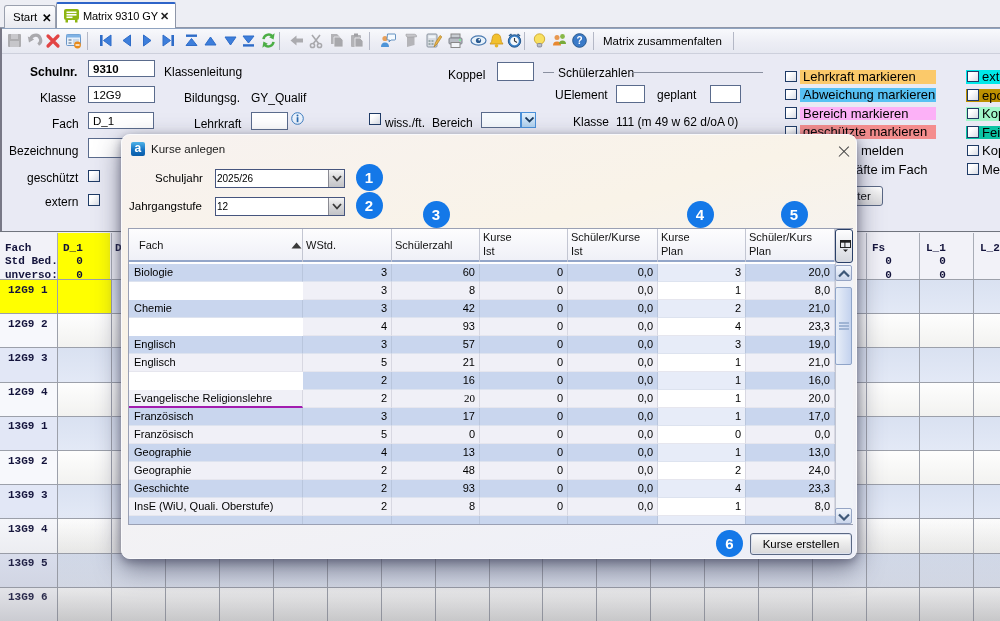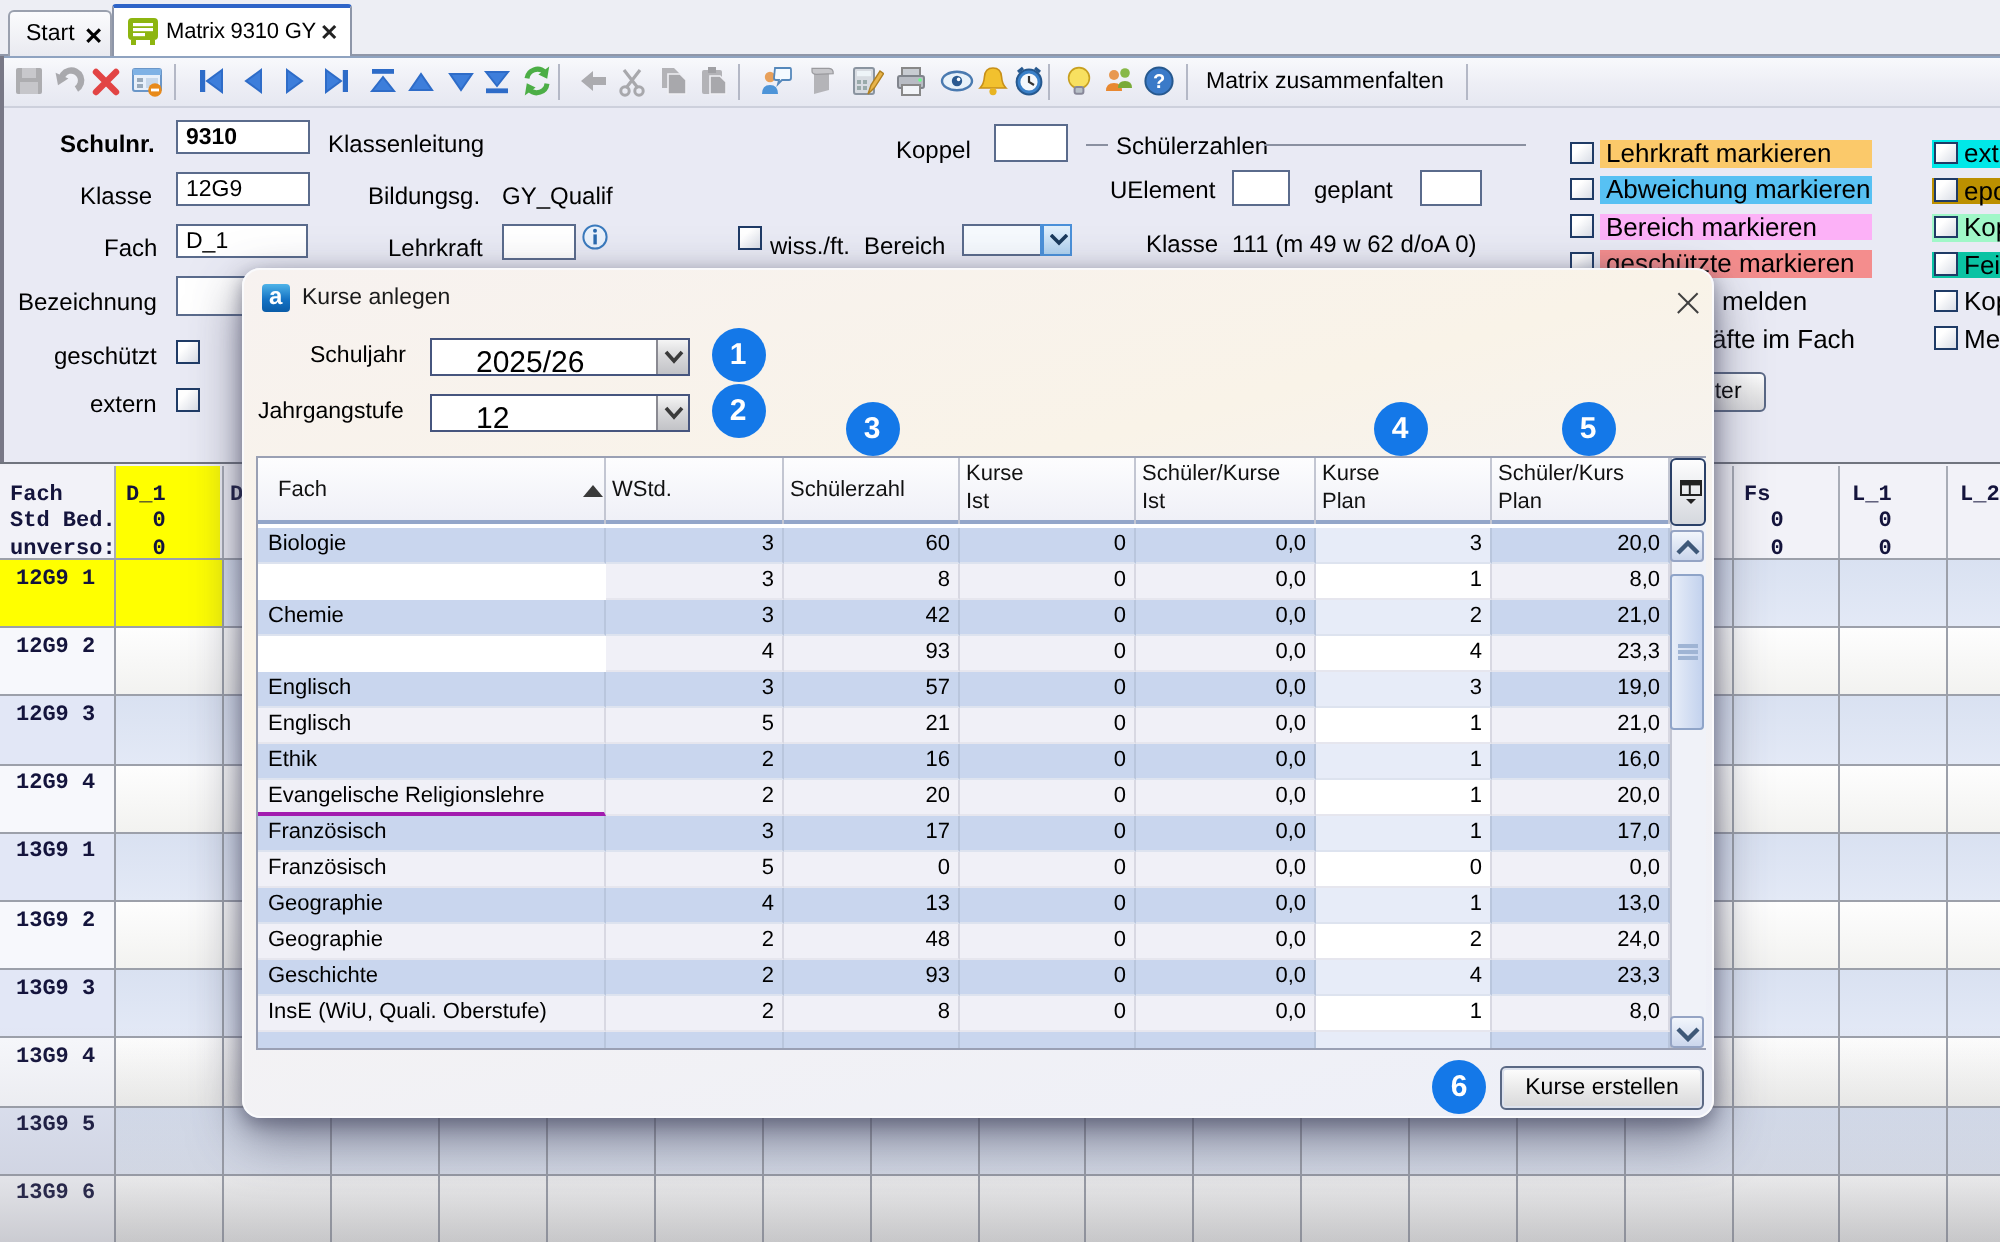--- a/index.html
+++ b/index.html
@@ -36,21 +36,21 @@
 
 #dialog{left:121px;top:134px;width:736px;height:425px;background:linear-gradient(165deg,#F7F2F0 0%,#F9F3E8 32%,#F3F2F4 62%,#EDEFF8 100%);border-radius:9px;border:1px solid #FAFAFC;box-shadow:0 10px 26px rgba(66,68,92,0.62), 0 3px 9px rgba(66,68,92,0.5);}
 #dlgtitle{position:absolute;left:9px;top:6px;width:718px;height:22px;}
 #dlgicon{position:absolute;left:0;top:1px;width:14px;height:14px;border-radius:2px;background:linear-gradient(180deg,#4FB3E8 0%,#1573C4 55%,#0A5CA8 100%);}
 #dlgicon span{position:absolute;left:3.5px;top:-1px;font-size:12px;font-weight:bold;color:#fff;}
 #dlgtext{position:absolute;left:20px;top:2px;font-size:11.5px;color:#1a1a1a;}
 #dlgx{position:absolute;left:706px;top:3px;width:14px;height:14px;}
 #dlgx:before,#dlgx:after{content:"";position:absolute;left:0px;top:6.5px;width:14px;height:1.4px;background:#404040;}
 #dlgx:before{transform:rotate(45deg);}#dlgx:after{transform:rotate(-45deg);}
 .combo{position:absolute;left:93px;width:130px;height:19px;background:#fff;border:1px solid #46557E;}
-.combo span{position:absolute;left:22px;top:3px;font-size:15px;color:#000;}
+.combo span{position:absolute;left:1px;top:3px;font-size:10px;color:#000;}
 .carrow{position:absolute;right:0px;top:0px;width:16px;height:17px;background:linear-gradient(180deg,#F5F5F5,#D9D9DB 45%,#C2C3C7);border-left:1px solid #8A8A92;}
 .carrow svg{position:absolute;left:3px;top:4px;}
 .circ{position:absolute;width:27px;height:27px;border-radius:50%;background:#1478E8;color:#fff;font-size:15px;font-weight:bold;text-align:center;line-height:27px;}
 
 #dtable{position:absolute;left:6px;top:93px;width:725px;height:297px;background:#fff;border:1px solid #9AA0B4;}
 #dthead{position:absolute;left:0;top:0;width:706px;height:33px;background:linear-gradient(180deg,#FDFDFE,#EFF0F7);border-bottom:2px solid #93A6C9;}
 .hcol{position:absolute;top:0;height:33px;border-right:1px solid #C3C6D2;}
 .hcol div{position:absolute;left:3px;font-size:11px;color:#111;white-space:nowrap;}
 .drow{position:absolute;left:0;width:706px;height:18px;}
 .dcell{position:absolute;top:0;height:18px;font-size:11px;color:#000;line-height:17px;white-space:nowrap;overflow:hidden;}
@@ -495,32 +495,31 @@
 <div class="drow" style="top:125px;">
 <div class="dcell" style="left:0px;width:174px;background:#F0F0F7;padding-left:5px;border-bottom:1px solid #E6E6EE;border-right:1px solid #D8D8E2;">Englisch</div>
 <div class="dcell" style="left:174px;width:89px;background:#F0F0F7;text-align:right;padding-right:4px;border-bottom:1px solid #E6E6EE;border-right:1px solid #D8D8E2;">5</div>
 <div class="dcell" style="left:263px;width:88px;background:#F0F0F7;text-align:right;padding-right:4px;border-bottom:1px solid #E6E6EE;border-right:1px solid #D8D8E2;">21</div>
 <div class="dcell" style="left:351px;width:88px;background:#F0F0F7;text-align:right;padding-right:4px;border-bottom:1px solid #E6E6EE;border-right:1px solid #D8D8E2;">0</div>
 <div class="dcell" style="left:439px;width:90px;background:#F0F0F7;text-align:right;padding-right:4px;border-bottom:1px solid #E6E6EE;border-right:1px solid #D8D8E2;">0,0</div>
 <div class="dcell" style="left:529px;width:88px;background:#FFFFFF;text-align:right;padding-right:4px;border-bottom:1px solid #E6E6EE;border-right:1px solid #D8D8E2;">1</div>
 <div class="dcell" style="left:617px;width:89px;background:#F0F0F7;text-align:right;padding-right:4px;border-bottom:1px solid #E6E6EE;border-right:1px solid #D8D8E2;">21,0</div>
 </div>
 <div class="drow" style="top:143px;">
-<div class="dcell" style="left:0px;width:174px;background:#C9D6EE;padding-left:5px;border-bottom:1px solid #DDE3EF;border-right:1px solid #B9C6DD;">Ethik</div>
 <div class="dcell" style="left:174px;width:89px;background:#C9D6EE;text-align:right;padding-right:4px;border-bottom:1px solid #DDE3EF;border-right:1px solid #B9C6DD;">2</div>
 <div class="dcell" style="left:263px;width:88px;background:#C9D6EE;text-align:right;padding-right:4px;border-bottom:1px solid #DDE3EF;border-right:1px solid #B9C6DD;">16</div>
 <div class="dcell" style="left:351px;width:88px;background:#C9D6EE;text-align:right;padding-right:4px;border-bottom:1px solid #DDE3EF;border-right:1px solid #B9C6DD;">0</div>
 <div class="dcell" style="left:439px;width:90px;background:#C9D6EE;text-align:right;padding-right:4px;border-bottom:1px solid #DDE3EF;border-right:1px solid #B9C6DD;">0,0</div>
 <div class="dcell" style="left:529px;width:88px;background:#E7ECF8;text-align:right;padding-right:4px;border-bottom:1px solid #DDE3EF;border-right:1px solid #B9C6DD;">1</div>
 <div class="dcell" style="left:617px;width:89px;background:#C9D6EE;text-align:right;padding-right:4px;border-bottom:1px solid #DDE3EF;border-right:1px solid #B9C6DD;">16,0</div>
 </div>
 <div class="drow" style="top:161px;">
 <div class="dcell" style="left:0px;width:174px;background:#F0F0F7;padding-left:5px;border-bottom:2px solid #a21caf;border-right:1px solid #D8D8E2;">Evangelische Religionslehre</div>
 <div class="dcell" style="left:174px;width:89px;background:#F0F0F7;text-align:right;padding-right:4px;border-bottom:1px solid #E6E6EE;border-right:1px solid #D8D8E2;">2</div>
-<div class="dcell" style="left:263px;width:88px;background:#F0F0F7;text-align:right;padding-right:4px;border-bottom:1px solid #E6E6EE;border-right:1px solid #D8D8E2;">20</div>
+<div class="dcell" style="left:263px;width:88px;background:#F0F0F7;text-align:right;padding-right:4px;border-bottom:1px solid #E6E6EE;border-right:1px solid #D8D8E2;font-family:Liberation Serif, serif;">20</div>
 <div class="dcell" style="left:351px;width:88px;background:#F0F0F7;text-align:right;padding-right:4px;border-bottom:1px solid #E6E6EE;border-right:1px solid #D8D8E2;">0</div>
 <div class="dcell" style="left:439px;width:90px;background:#F0F0F7;text-align:right;padding-right:4px;border-bottom:1px solid #E6E6EE;border-right:1px solid #D8D8E2;">0,0</div>
 <div class="dcell" style="left:529px;width:88px;background:#FFFFFF;text-align:right;padding-right:4px;border-bottom:1px solid #E6E6EE;border-right:1px solid #D8D8E2;">1</div>
 <div class="dcell" style="left:617px;width:89px;background:#F0F0F7;text-align:right;padding-right:4px;border-bottom:1px solid #E6E6EE;border-right:1px solid #D8D8E2;">20,0</div>
 </div>
 <div class="drow" style="top:179px;">
 <div class="dcell" style="left:0px;width:174px;background:#C9D6EE;padding-left:5px;border-bottom:1px solid #DDE3EF;border-right:1px solid #B9C6DD;">Französisch</div>
 <div class="dcell" style="left:174px;width:89px;background:#C9D6EE;text-align:right;padding-right:4px;border-bottom:1px solid #DDE3EF;border-right:1px solid #B9C6DD;">3</div>
 <div class="dcell" style="left:263px;width:88px;background:#C9D6EE;text-align:right;padding-right:4px;border-bottom:1px solid #DDE3EF;border-right:1px solid #B9C6DD;">17</div>
 <div class="dcell" style="left:351px;width:88px;background:#C9D6EE;text-align:right;padding-right:4px;border-bottom:1px solid #DDE3EF;border-right:1px solid #B9C6DD;">0</div>

